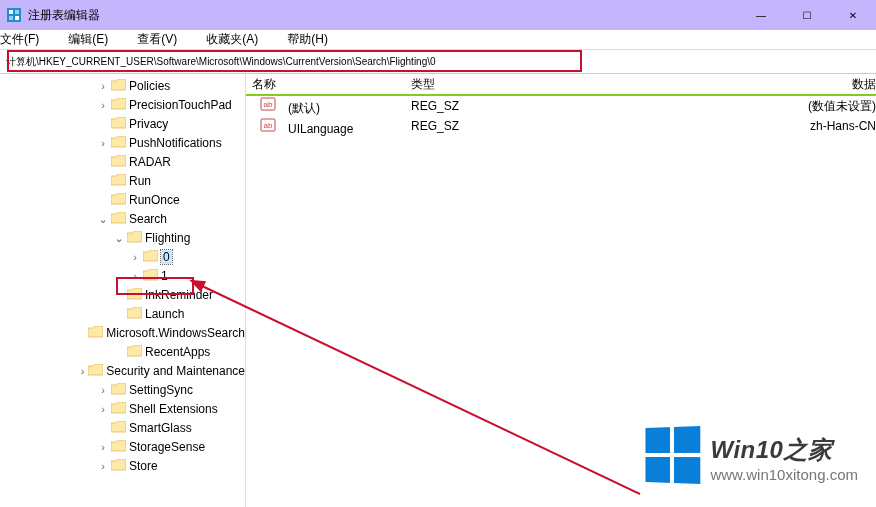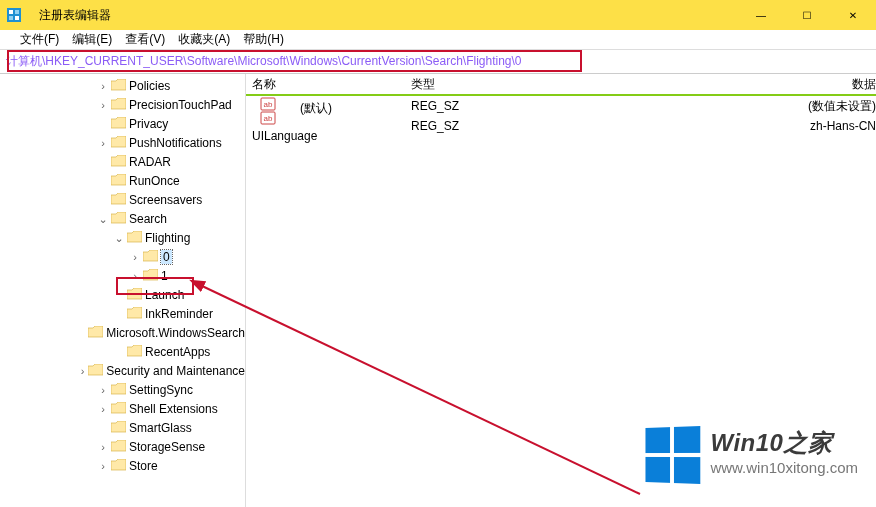--- a/index.html
+++ b/index.html
@@ -10,22 +10,21 @@
     width: 876px;
     height: 507px;
     position: relative;
     overflow: hidden;
   }
   .titlebar {
     height: 30px;
     display: flex;
     align-items: center;
     padding-left: 6px;
-    background: #fde047;
-    gap: 11px;
+    background: #c4b5fd;
   }
   .app-icon {
     width: 16px; height: 16px;
     margin-right: 6px;
     display: inline-flex;
     align-items: center;
     justify-content: center;
   }
   .title-text { color: #000; font-size: 12px; }
   .win-controls {
@@ -35,36 +34,36 @@
   .win-btn {
     width: 46px; height: 30px;
     display: flex; align-items: center; justify-content: center;
     color: #000;
     font-size: 10px;
   }
   .menubar {
     height: 20px;
     display: flex;
     align-items: center;
-    padding-left: 20px;
-    gap: 13px;
+    padding-left: 0;
+    gap: 29px;
     border-bottom: 1px solid #ddd;
   }
   .menuitem { font-size: 12px; color: #000; }
   .addressbar-wrap {
     position: relative;
     height: 24px;
     border-bottom: 1px solid #ccc;
     display: flex;
     align-items: center;
     padding: 0 6px;
   }
   .addressbar {
-    font-size: 12px;
-    color: #8b5cf6;
+    font-size: 10px;
+    color: #000000;
     white-space: nowrap;
   }
   .address-highlight {
     position: absolute;
     left: 7px;
     top: 0px;
     width: 575px;
     height: 22px;
     border: 2px solid #c8102e;
     pointer-events: none;
@@ -139,29 +138,29 @@
   .col-type { width: 115px; margin-left: 44px; }
   .col-data { flex: 1; text-align: right; }
   .list-row {
     display: flex;
     height: 20px;
     align-items: center;
     font-size: 12px;
   }
   .reg-icon {
     width: 24px; height: 16px;
-    margin-left: 4px; margin-right: 20px;
+    margin-left: 4px; margin-right: 8px;
     display: inline-flex; align-items: center; justify-content: center;
   }
   .watermark {
     position: absolute;
     right: 18px;
     bottom: 24px;
     display: flex;
-    align-items: flex-start;
+    align-items: flex-end;
     gap: 10px;
     pointer-events: none;
   }
   .wm-logo {
     width: 56px; height: 56px;
     display: grid;
     grid-template-columns: 1fr 1fr;
     grid-template-rows: 1fr 1fr;
     gap: 4px;
     transform: perspective(180px) rotateY(-12deg);
@@ -289,44 +288,44 @@
         <span class="ind"></span>
         <span class="ind"></span>
         <span class="ind"></span>
         <span class="ind"></span>
         <span class="expander"></span>
         <span class="folder">
           <svg width="15" height="13" viewBox="0 0 15 13">
             <path d="M0 2 L5 2 L7 0 L15 0 L15 11 L0 11 Z" fill="#ffe9a8" stroke="#d9b64a" stroke-width="0.7"></path>
           </svg>
         </span>
+        <span class="node-label ">Run</span>
+      </div>
+      <div class="tree-row">
+        <span class="ind"></span>
+        <span class="ind"></span>
+        <span class="ind"></span>
+        <span class="ind"></span>
+        <span class="ind"></span>
+        <span class="ind"></span>
+        <span class="expander"></span>
+        <span class="folder">
+          <svg width="15" height="13" viewBox="0 0 15 13">
+            <path d="M0 2 L5 2 L7 0 L15 0 L15 11 L0 11 Z" fill="#ffe9a8" stroke="#d9b64a" stroke-width="0.7"></path>
+          </svg>
+        </span>
         <span class="node-label ">RunOnce</span>
       </div>
       <div class="tree-row">
         <span class="ind"></span>
         <span class="ind"></span>
         <span class="ind"></span>
         <span class="ind"></span>
         <span class="ind"></span>
         <span class="ind"></span>
-        <span class="expander"></span>
-        <span class="folder">
-          <svg width="15" height="13" viewBox="0 0 15 13">
-            <path d="M0 2 L5 2 L7 0 L15 0 L15 11 L0 11 Z" fill="#ffe9a8" stroke="#d9b64a" stroke-width="0.7"></path>
-          </svg>
-        </span>
-        <span class="node-label ">Screensavers</span>
-      </div>
-      <div class="tree-row">
-        <span class="ind"></span>
-        <span class="ind"></span>
-        <span class="ind"></span>
-        <span class="ind"></span>
-        <span class="ind"></span>
-        <span class="ind"></span>
         <span class="expander">⌄</span>
         <span class="folder">
           <svg width="15" height="13" viewBox="0 0 15 13">
             <path d="M0 2 L5 2 L7 0 L15 0 L15 11 L0 11 Z" fill="#ffe9a8" stroke="#d9b64a" stroke-width="0.7"></path>
           </svg>
         </span>
         <span class="node-label ">Search</span>
       </div>
       <div class="tree-row">
         <span class="ind"></span>
@@ -385,37 +384,37 @@
         <span class="ind"></span>
         <span class="ind"></span>
         <span class="ind"></span>
         <span class="ind"></span>
         <span class="expander"></span>
         <span class="folder">
           <svg width="15" height="13" viewBox="0 0 15 13">
             <path d="M0 2 L5 2 L7 0 L15 0 L15 11 L0 11 Z" fill="#ffe9a8" stroke="#d9b64a" stroke-width="0.7"></path>
           </svg>
         </span>
+        <span class="node-label ">InkReminder</span>
+      </div>
+      <div class="tree-row">
+        <span class="ind"></span>
+        <span class="ind"></span>
+        <span class="ind"></span>
+        <span class="ind"></span>
+        <span class="ind"></span>
+        <span class="ind"></span>
+        <span class="ind"></span>
+        <span class="expander"></span>
+        <span class="folder">
+          <svg width="15" height="13" viewBox="0 0 15 13">
+            <path d="M0 2 L5 2 L7 0 L15 0 L15 11 L0 11 Z" fill="#ffe9a8" stroke="#d9b64a" stroke-width="0.7"></path>
+          </svg>
+        </span>
         <span class="node-label ">Launch</span>
-      </div>
-      <div class="tree-row">
-        <span class="ind"></span>
-        <span class="ind"></span>
-        <span class="ind"></span>
-        <span class="ind"></span>
-        <span class="ind"></span>
-        <span class="ind"></span>
-        <span class="ind"></span>
-        <span class="expander"></span>
-        <span class="folder">
-          <svg width="15" height="13" viewBox="0 0 15 13">
-            <path d="M0 2 L5 2 L7 0 L15 0 L15 11 L0 11 Z" fill="#ffe9a8" stroke="#d9b64a" stroke-width="0.7"></path>
-          </svg>
-        </span>
-        <span class="node-label ">InkReminder</span>
       </div>
       <div class="tree-row">
         <span class="ind"></span>
         <span class="ind"></span>
         <span class="ind"></span>
         <span class="ind"></span>
         <span class="ind"></span>
         <span class="ind"></span>
         <span class="ind"></span>
         <span class="expander"></span>

